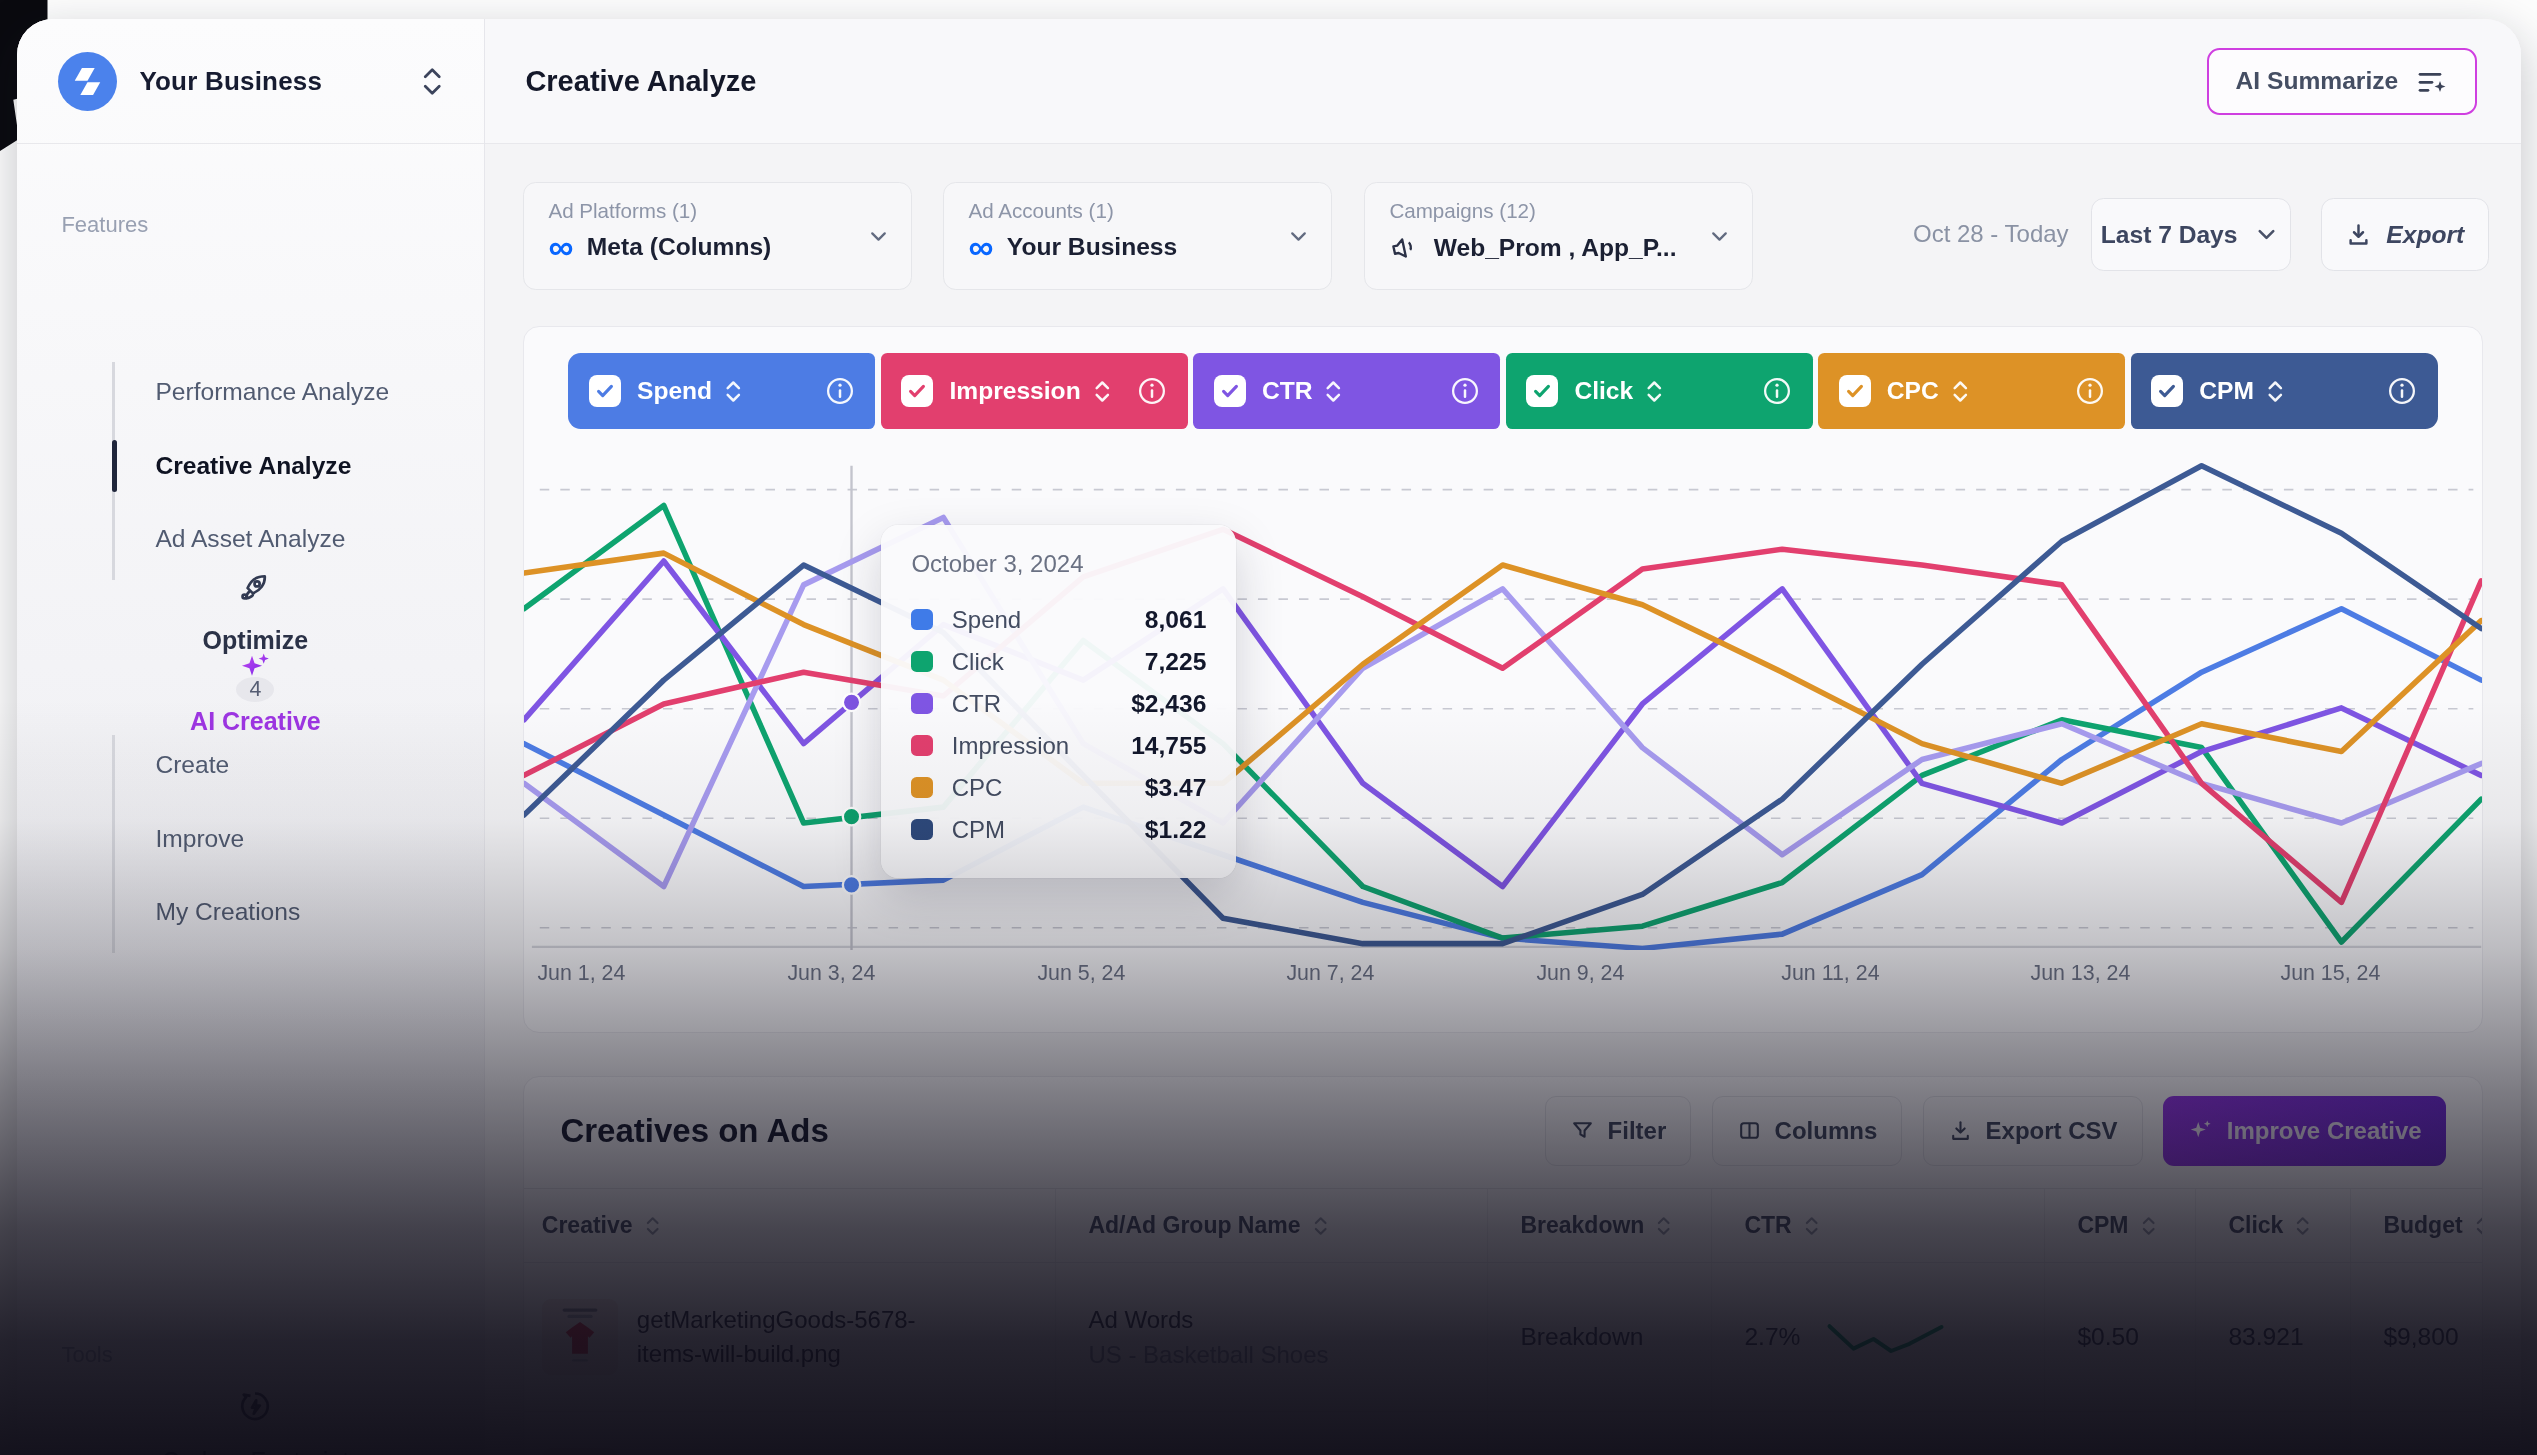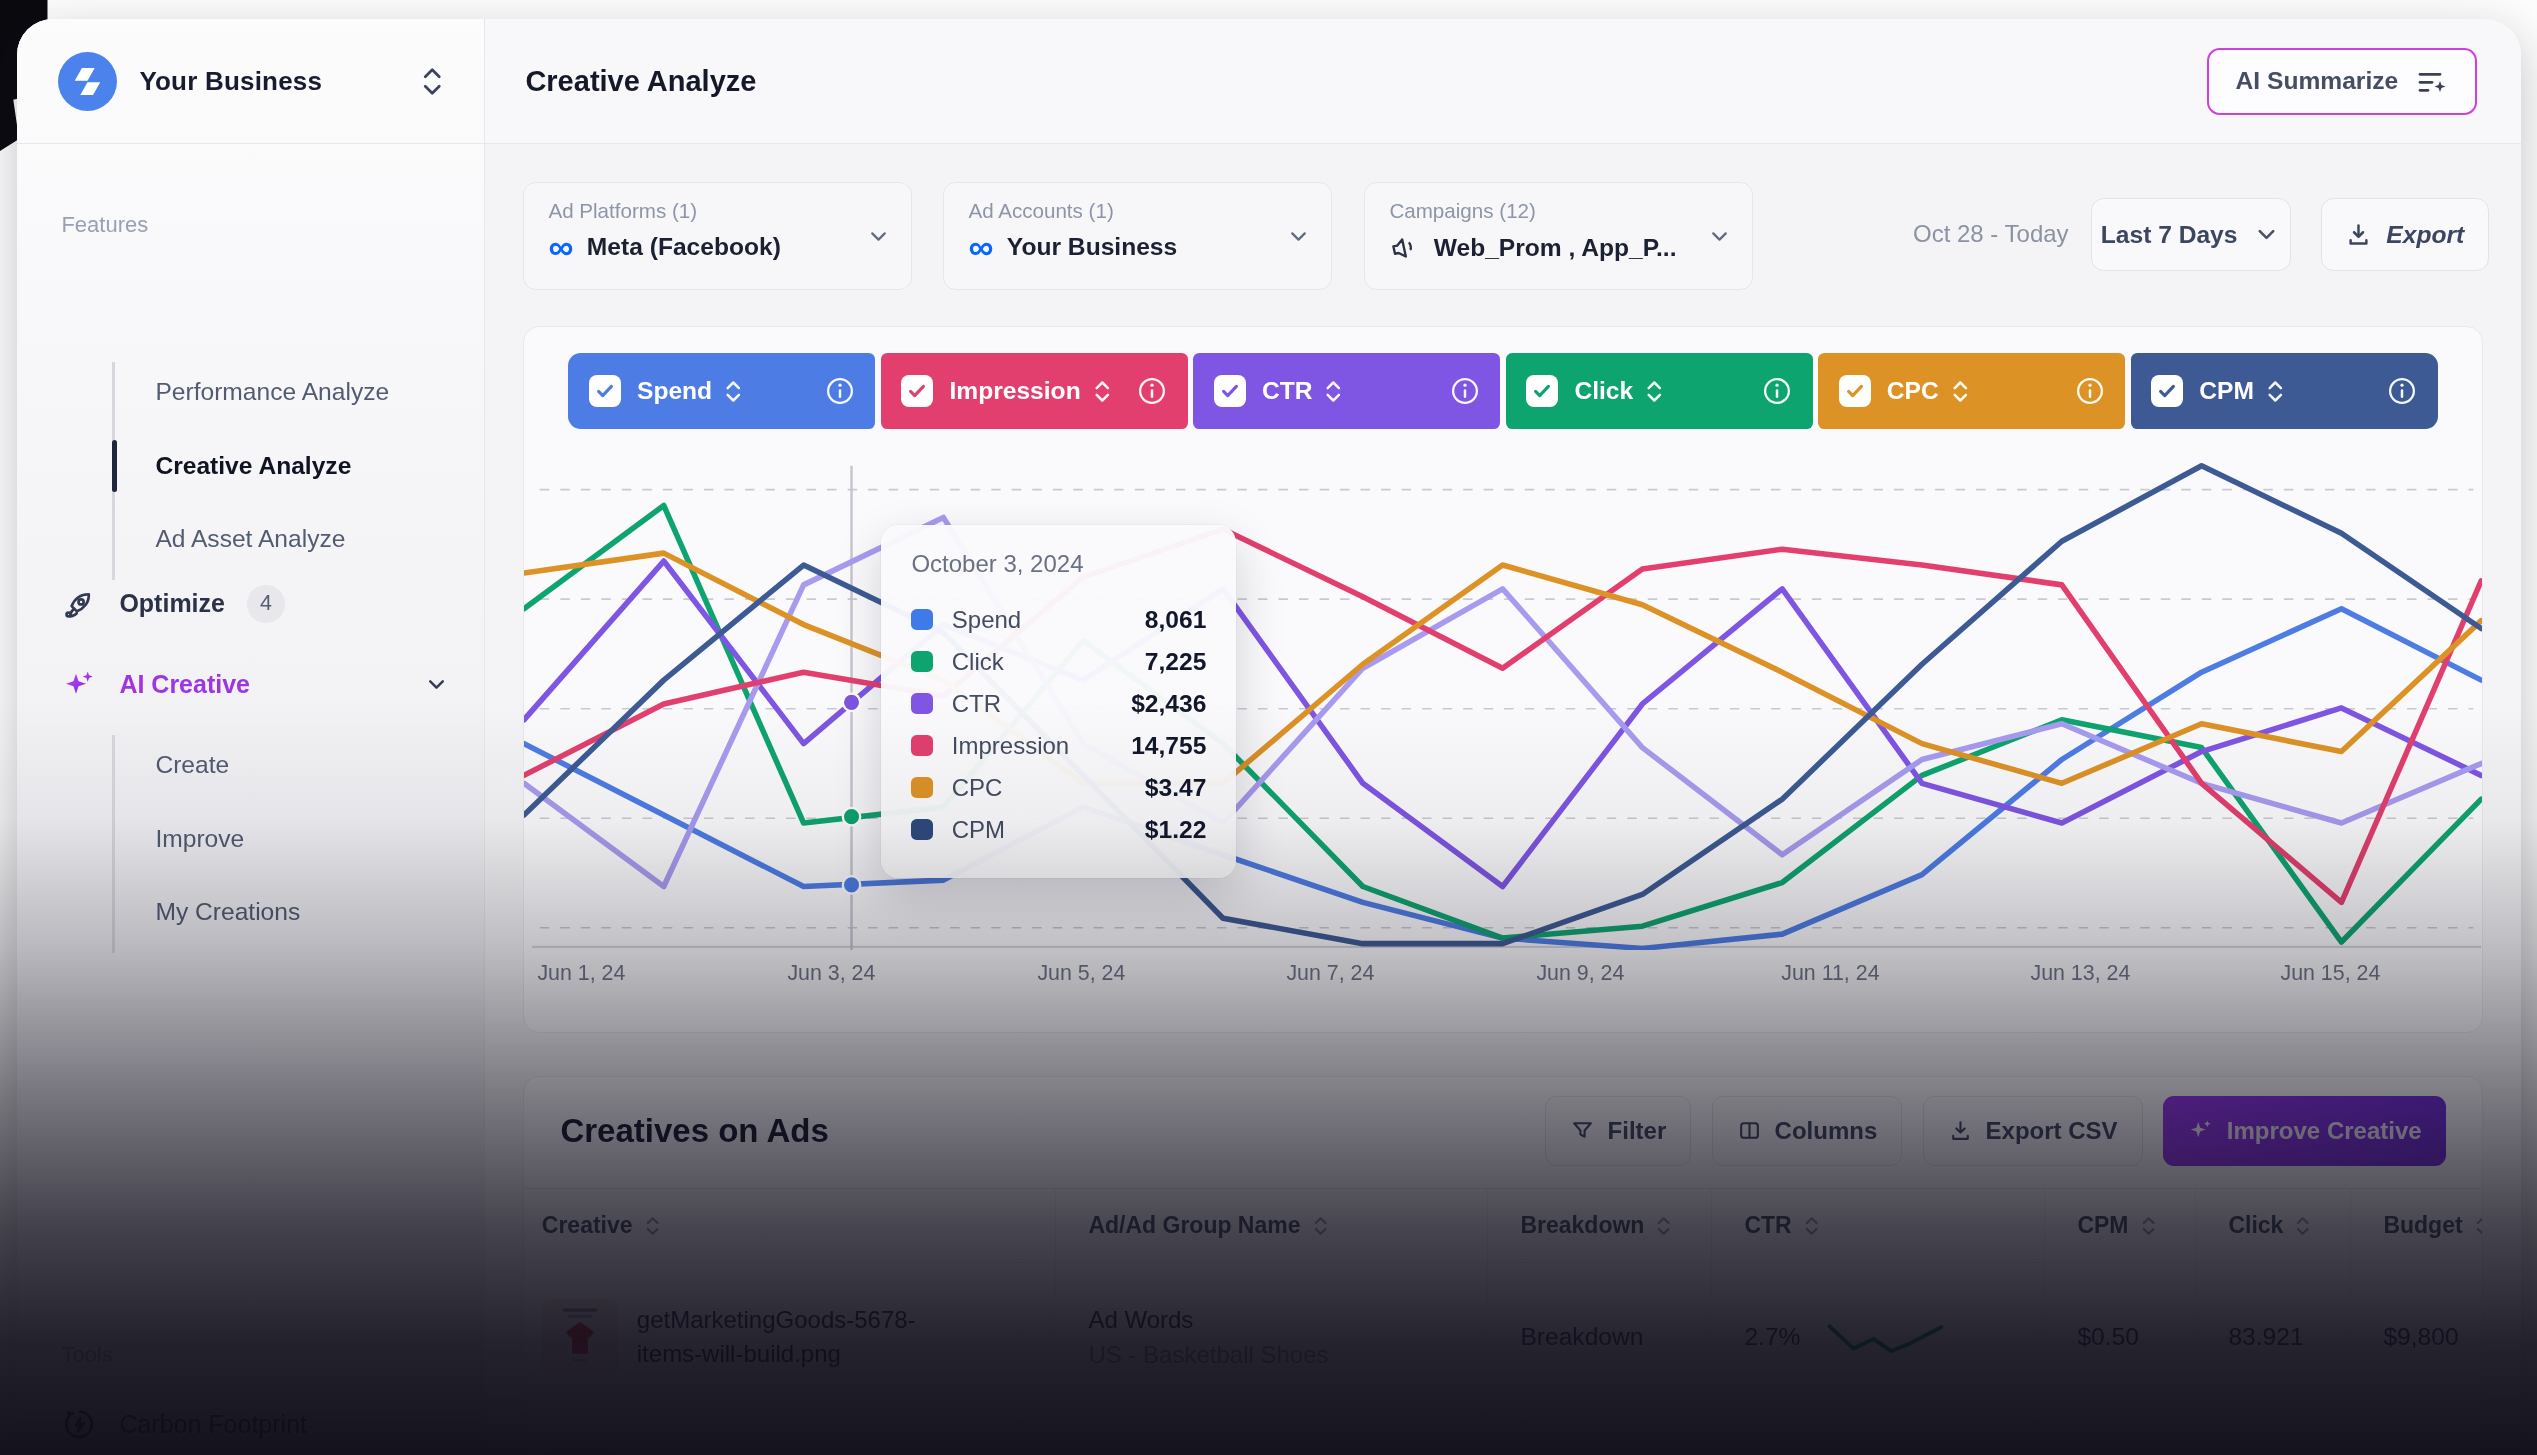--- a/index.html
+++ b/index.html
@@ -39,21 +39,21 @@
   .subnav .rail { position:absolute; left:0; top:6.3px; bottom:6.3px; width:2.4px; background:#d7d8de; }
   .subitem { position:absolute; left:0; right:0; height:71px; display:flex; align-items:center; padding-left:43px;
     font-size:24.6px; color:#515b71; cursor:pointer; }
   .subitem.active { color:#0f1322; font-weight:700; }
   .subitem.active::before { content:""; position:absolute; left:-0.8px; top:9.5px; bottom:9.5px; width:5.6px; background:#20263b; border-radius:3.2px; }
   .sub-analyze { top:337px; height:230px; }
   .sub-analyze .si1 { top:0; } .sub-analyze .si2 { top:74px; } .sub-analyze .si3 { top:147px; }
   .sub-ai { top:710px; height:230px; }
   .sub-ai .si1 { top:0; } .sub-ai .si2 { top:74px; } .sub-ai .si3 { top:147px; }
 
-  .nav-row { position:absolute; left:44px; right:35px; height:71px; display:flex; align-items:center; gap:22px; cursor:pointer; }
+  .nav-row { position:absolute; left:44px; right:35px; height:71px; display:flex; align-items:center; gap:22px; cursor:pointer;flex-direction:column; }
   .row-optimize { top:549px; }
   .row-ai { top:630px; }
   .row-carbon { top:1370px; }
   .nav-row .nav-ic { width:36px; height:36px; flex:0 0 36px; }
   .nav-row .t { font-size:25px; font-weight:600; color:#2b3247; }
   .row-ai .t { color:#9d35e2; flex:1; }
   .row-carbon .t { color:#39415a; font-weight:400; }
   .count-badge { width:38px; height:38px; border-radius:50%; background:#e7e7ec; color:#555d73; font-size:21.4px;
     display:flex; align-items:center; justify-content:center; }
 
@@ -248,21 +248,21 @@
         </button>
       </div>
 
       <div class="content">
 
         <div class="filter-row">
           <div class="fcard fc1">
             <div class="flabel">Ad Platforms (1)</div>
             <div class="fval">
               <span class="meta-inf">∞</span>
-              <span>Meta (Facebook)</span>
+              <span>Meta (Columns)</span>
             </div>
             <svg class="chev" viewBox="0 0 24 24" fill="none" stroke="#626b80" stroke-width="2.2" stroke-linecap="round" stroke-linejoin="round">
                 <path d="M6 9l6 6 6-6"></path>
               </svg>
           </div>
           <div class="fcard fc2">
             <div class="flabel">Ad Accounts (1)</div>
             <div class="fval">
               <span class="meta-inf">∞</span>
               <span>Your Business</span>

